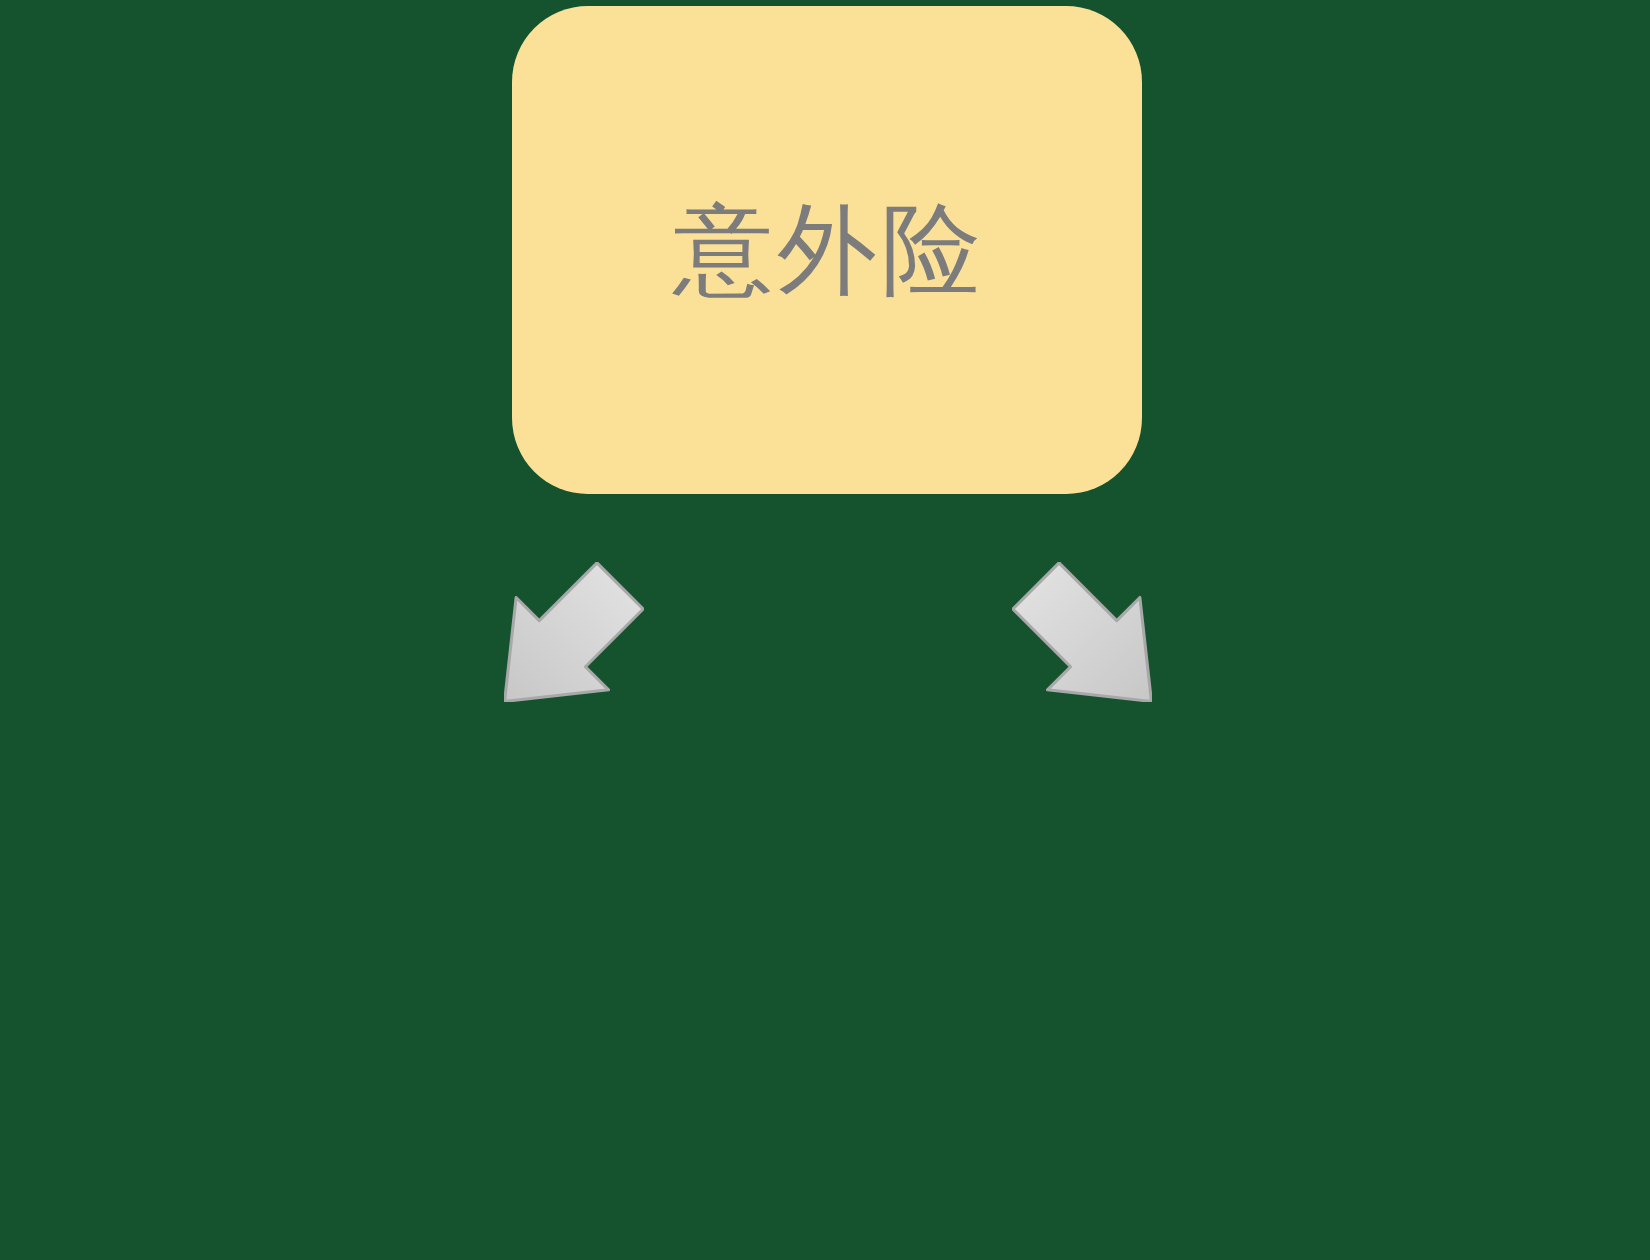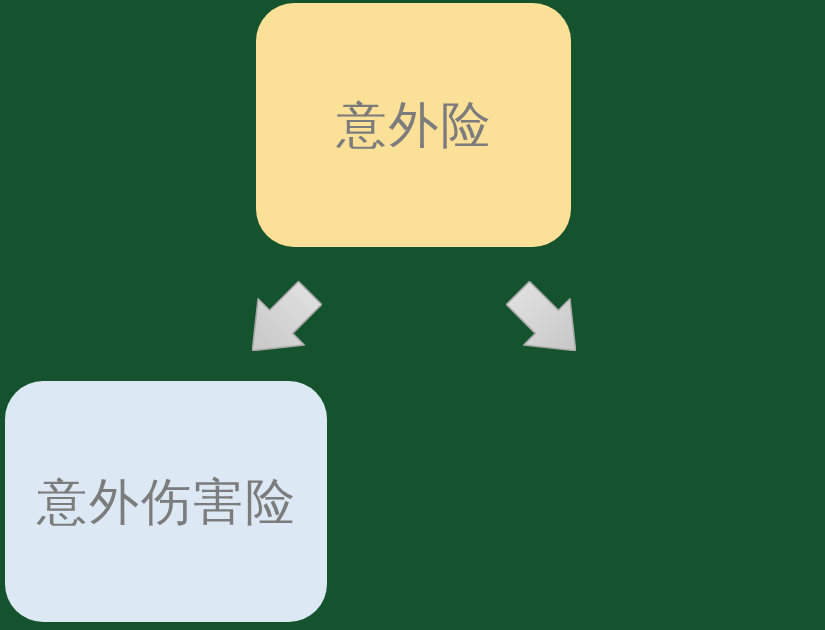--- a/index.html
+++ b/index.html
@@ -63,18 +63,15 @@
   <svg class="arrow arrow-right" viewBox="15 15 60 60" aria-hidden="true">
     <defs>
       <linearGradient id="arrow-grad-right" x1="0" y1="0" x2="0" y2="1">
         <stop offset="0" stop-color="#DFDFDF"></stop>
         <stop offset="1" stop-color="#C7C7C7"></stop>
       </linearGradient>
     </defs>
     <polygon points="36,15 64,15 64,50 78,50 50,85 22,50 36,50" transform="rotate(-45 50 50)" fill="url(#arrow-grad-right)" stroke-width="1.3" stroke-linejoin="round" stroke="#A8A8A8"></polygon>
   </svg>
 
-  <div class="node node-left" style="background-color: rgb(220, 233, 245);">
-    <span class="node-label" style="color: rgb(124, 124, 124);">意外伤害险</span>
-  </div>
 
 
 </div>
 
 </body></html>

